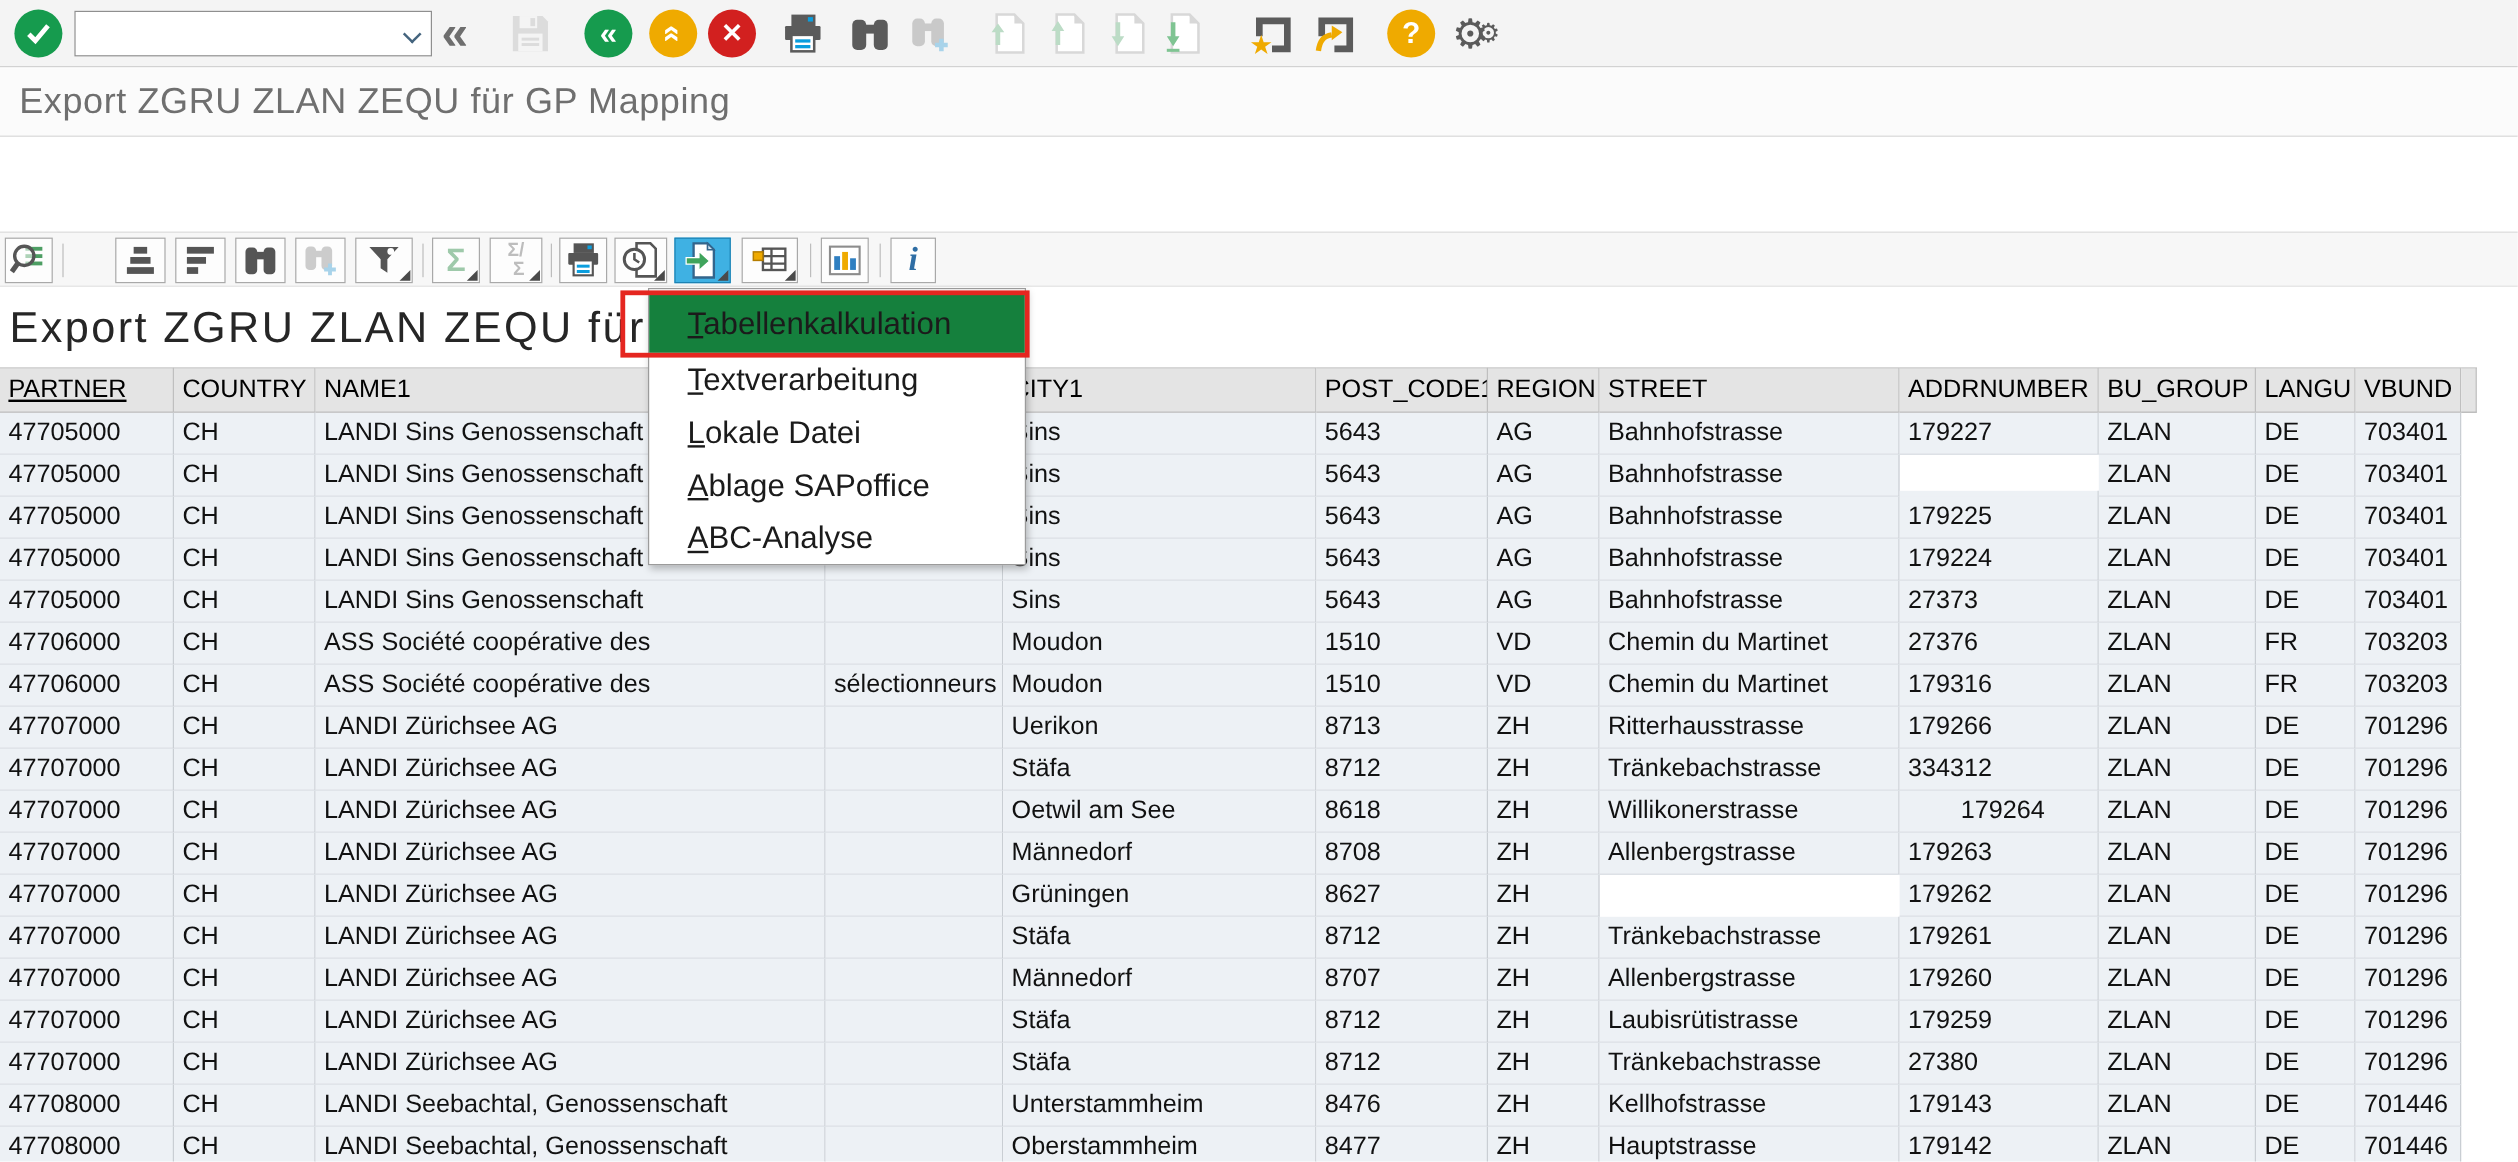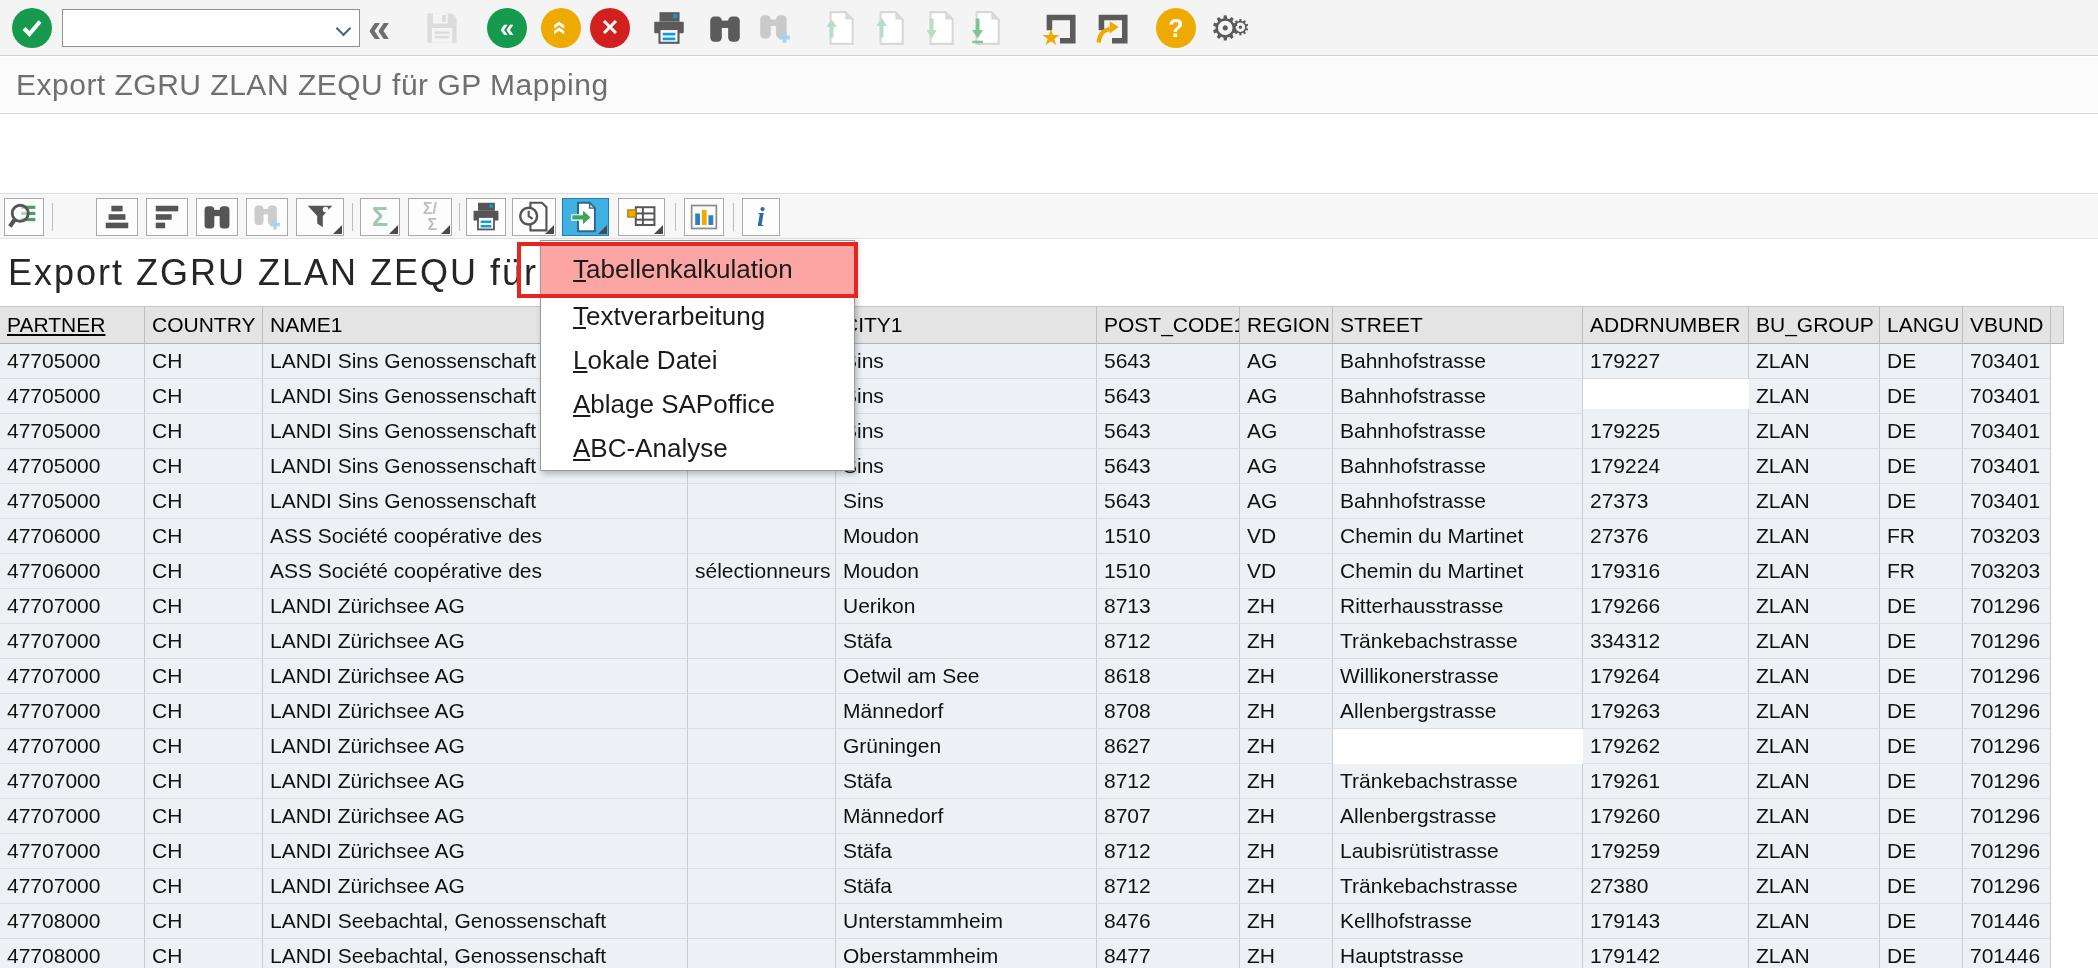--- a/index.html
+++ b/index.html
@@ -402,21 +402,21 @@
     <div class="tcell" style="left: 1880px; top: 318px; width: 83px;">DE</div>
     <div class="tcell" style="left: 1963px; top: 318px; width: 88px;">701296</div>
     <div class="tcell" style="left: 0px; top: 353px; width: 145px;">47707000</div>
     <div class="tcell" style="left: 145px; top: 353px; width: 118px;">CH</div>
     <div class="tcell" style="left: 263px; top: 353px; width: 425px;">LANDI Zürichsee AG</div>
     <div class="tcell" style="left: 688px; top: 353px; width: 148px;"></div>
     <div class="tcell" style="left: 836px; top: 353px; width: 261px;">Oetwil am See</div>
     <div class="tcell" style="left: 1097px; top: 353px; width: 143px;">8618</div>
     <div class="tcell" style="left: 1240px; top: 353px; width: 93px;">ZH</div>
     <div class="tcell" style="left: 1333px; top: 353px; width: 250px;">Willikonerstrasse</div>
-    <div class="tcell" style="left: 1583px; top: 353px; width: 166px;">179264</div>
+    <div class="tcell" style="left: 1583px; top: 353px; width: 166px; text-align: center;">179264</div>
     <div class="tcell" style="left: 1749px; top: 353px; width: 131px;">ZLAN</div>
     <div class="tcell" style="left: 1880px; top: 353px; width: 83px;">DE</div>
     <div class="tcell" style="left: 1963px; top: 353px; width: 88px;">701296</div>
     <div class="tcell" style="left: 0px; top: 388px; width: 145px;">47707000</div>
     <div class="tcell" style="left: 145px; top: 388px; width: 118px;">CH</div>
     <div class="tcell" style="left: 263px; top: 388px; width: 425px;">LANDI Zürichsee AG</div>
     <div class="tcell" style="left: 688px; top: 388px; width: 148px;"></div>
     <div class="tcell" style="left: 836px; top: 388px; width: 261px;">Männedorf</div>
     <div class="tcell" style="left: 1097px; top: 388px; width: 143px;">8708</div>
     <div class="tcell" style="left: 1240px; top: 388px; width: 93px;">ZH</div>
@@ -504,20 +504,20 @@
     <div class="tcell" style="left: 1097px; top: 633px; width: 143px;">8477</div>
     <div class="tcell" style="left: 1240px; top: 633px; width: 93px;">ZH</div>
     <div class="tcell" style="left: 1333px; top: 633px; width: 250px;">Hauptstrasse</div>
     <div class="tcell" style="left: 1583px; top: 633px; width: 166px;">179142</div>
     <div class="tcell" style="left: 1749px; top: 633px; width: 131px;">ZLAN</div>
     <div class="tcell" style="left: 1880px; top: 633px; width: 83px;">DE</div>
     <div class="tcell" style="left: 1963px; top: 633px; width: 88px;">701446</div>
   </div>
 
 <div class="export-menu" id="export-menu">
-    <div class="menu-item highlighted" style="background: #fca5a5;"><u>T</u>abellenkalkulation</div>
+    <div class="menu-item highlighted" style="background: #15803d;"><u>T</u>abellenkalkulation</div>
     <div class="menu-item"><u>T</u>extverarbeitung</div>
     <div class="menu-item"><u>L</u>okale Datei</div>
     <div class="menu-item"><u>A</u>blage SAPoffice</div>
     <div class="menu-item"><u>A</u>BC-Analyse</div>
   </div>
 
 <div class="annotation-box"></div>
 
 </body></html>

